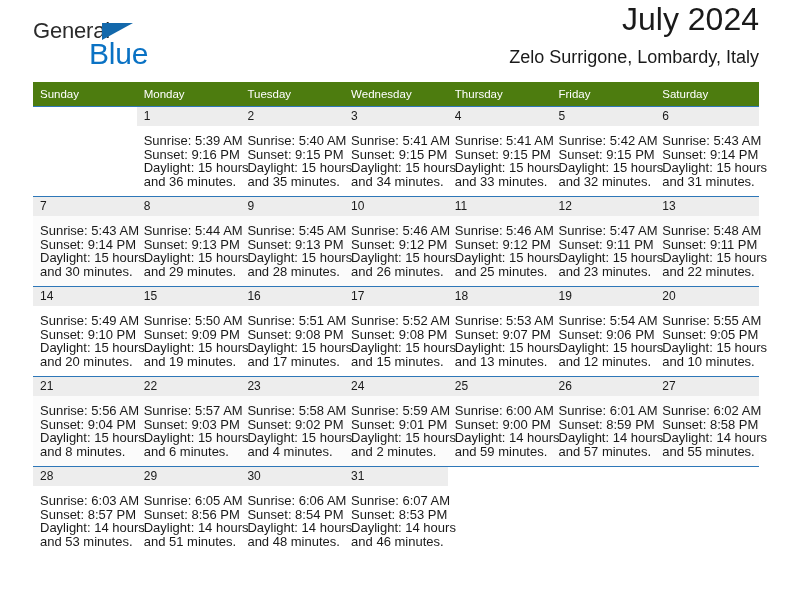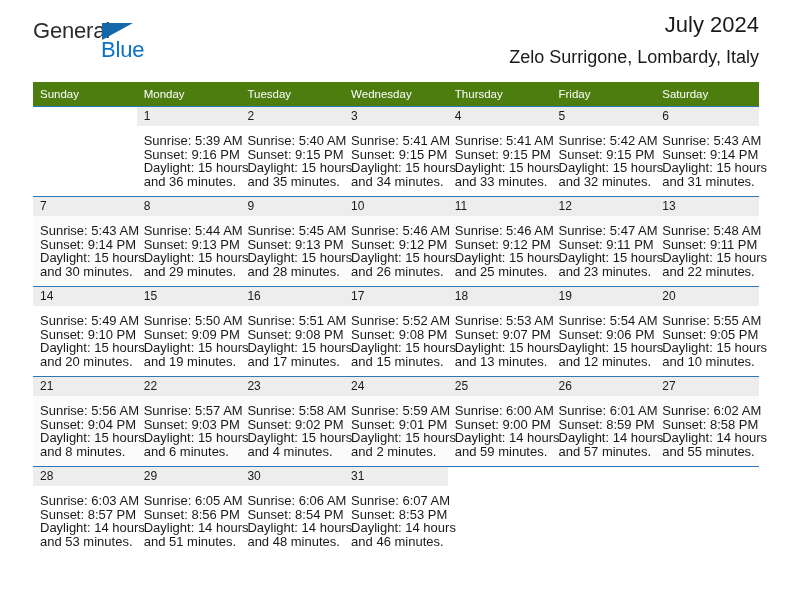--- a/index.html
+++ b/index.html
@@ -43,44 +43,44 @@
     position: absolute;
     left: 0;
     top: 0;
     font-size: 22px;
     letter-spacing: -0.2px;
     color: #2b2b2b;
     line-height: 1;
   }
   .brand-blue {
     position: absolute;
-    left: 68px;
+    left: 56px;
     top: 19px;
-    font-size: 22px;
+    font-size: 30px;
     letter-spacing: -0.2px;
     color: #0a72c4;
     line-height: 1;
   }
   .brand-triangle {
     position: absolute;
     left: 69px;
     top: 3px;
     width: 0;
     height: 0;
     border-left: 31px solid #1368ab;
     border-bottom: 17px solid transparent;
   }
 
   .titles {
     text-align: right;
     flex: 1 1 auto;
     padding-top: 2px;
   }
   .cal-title {
-    font-size: 22px;
+    font-size: 32px;
     font-weight: normal;
     color: #1a1a1a;
     line-height: 1.1;
   }
   .cal-subtitle {
     margin-top: 10px;
     font-size: 18px;
     color: #1a1a1a;
   }
 

